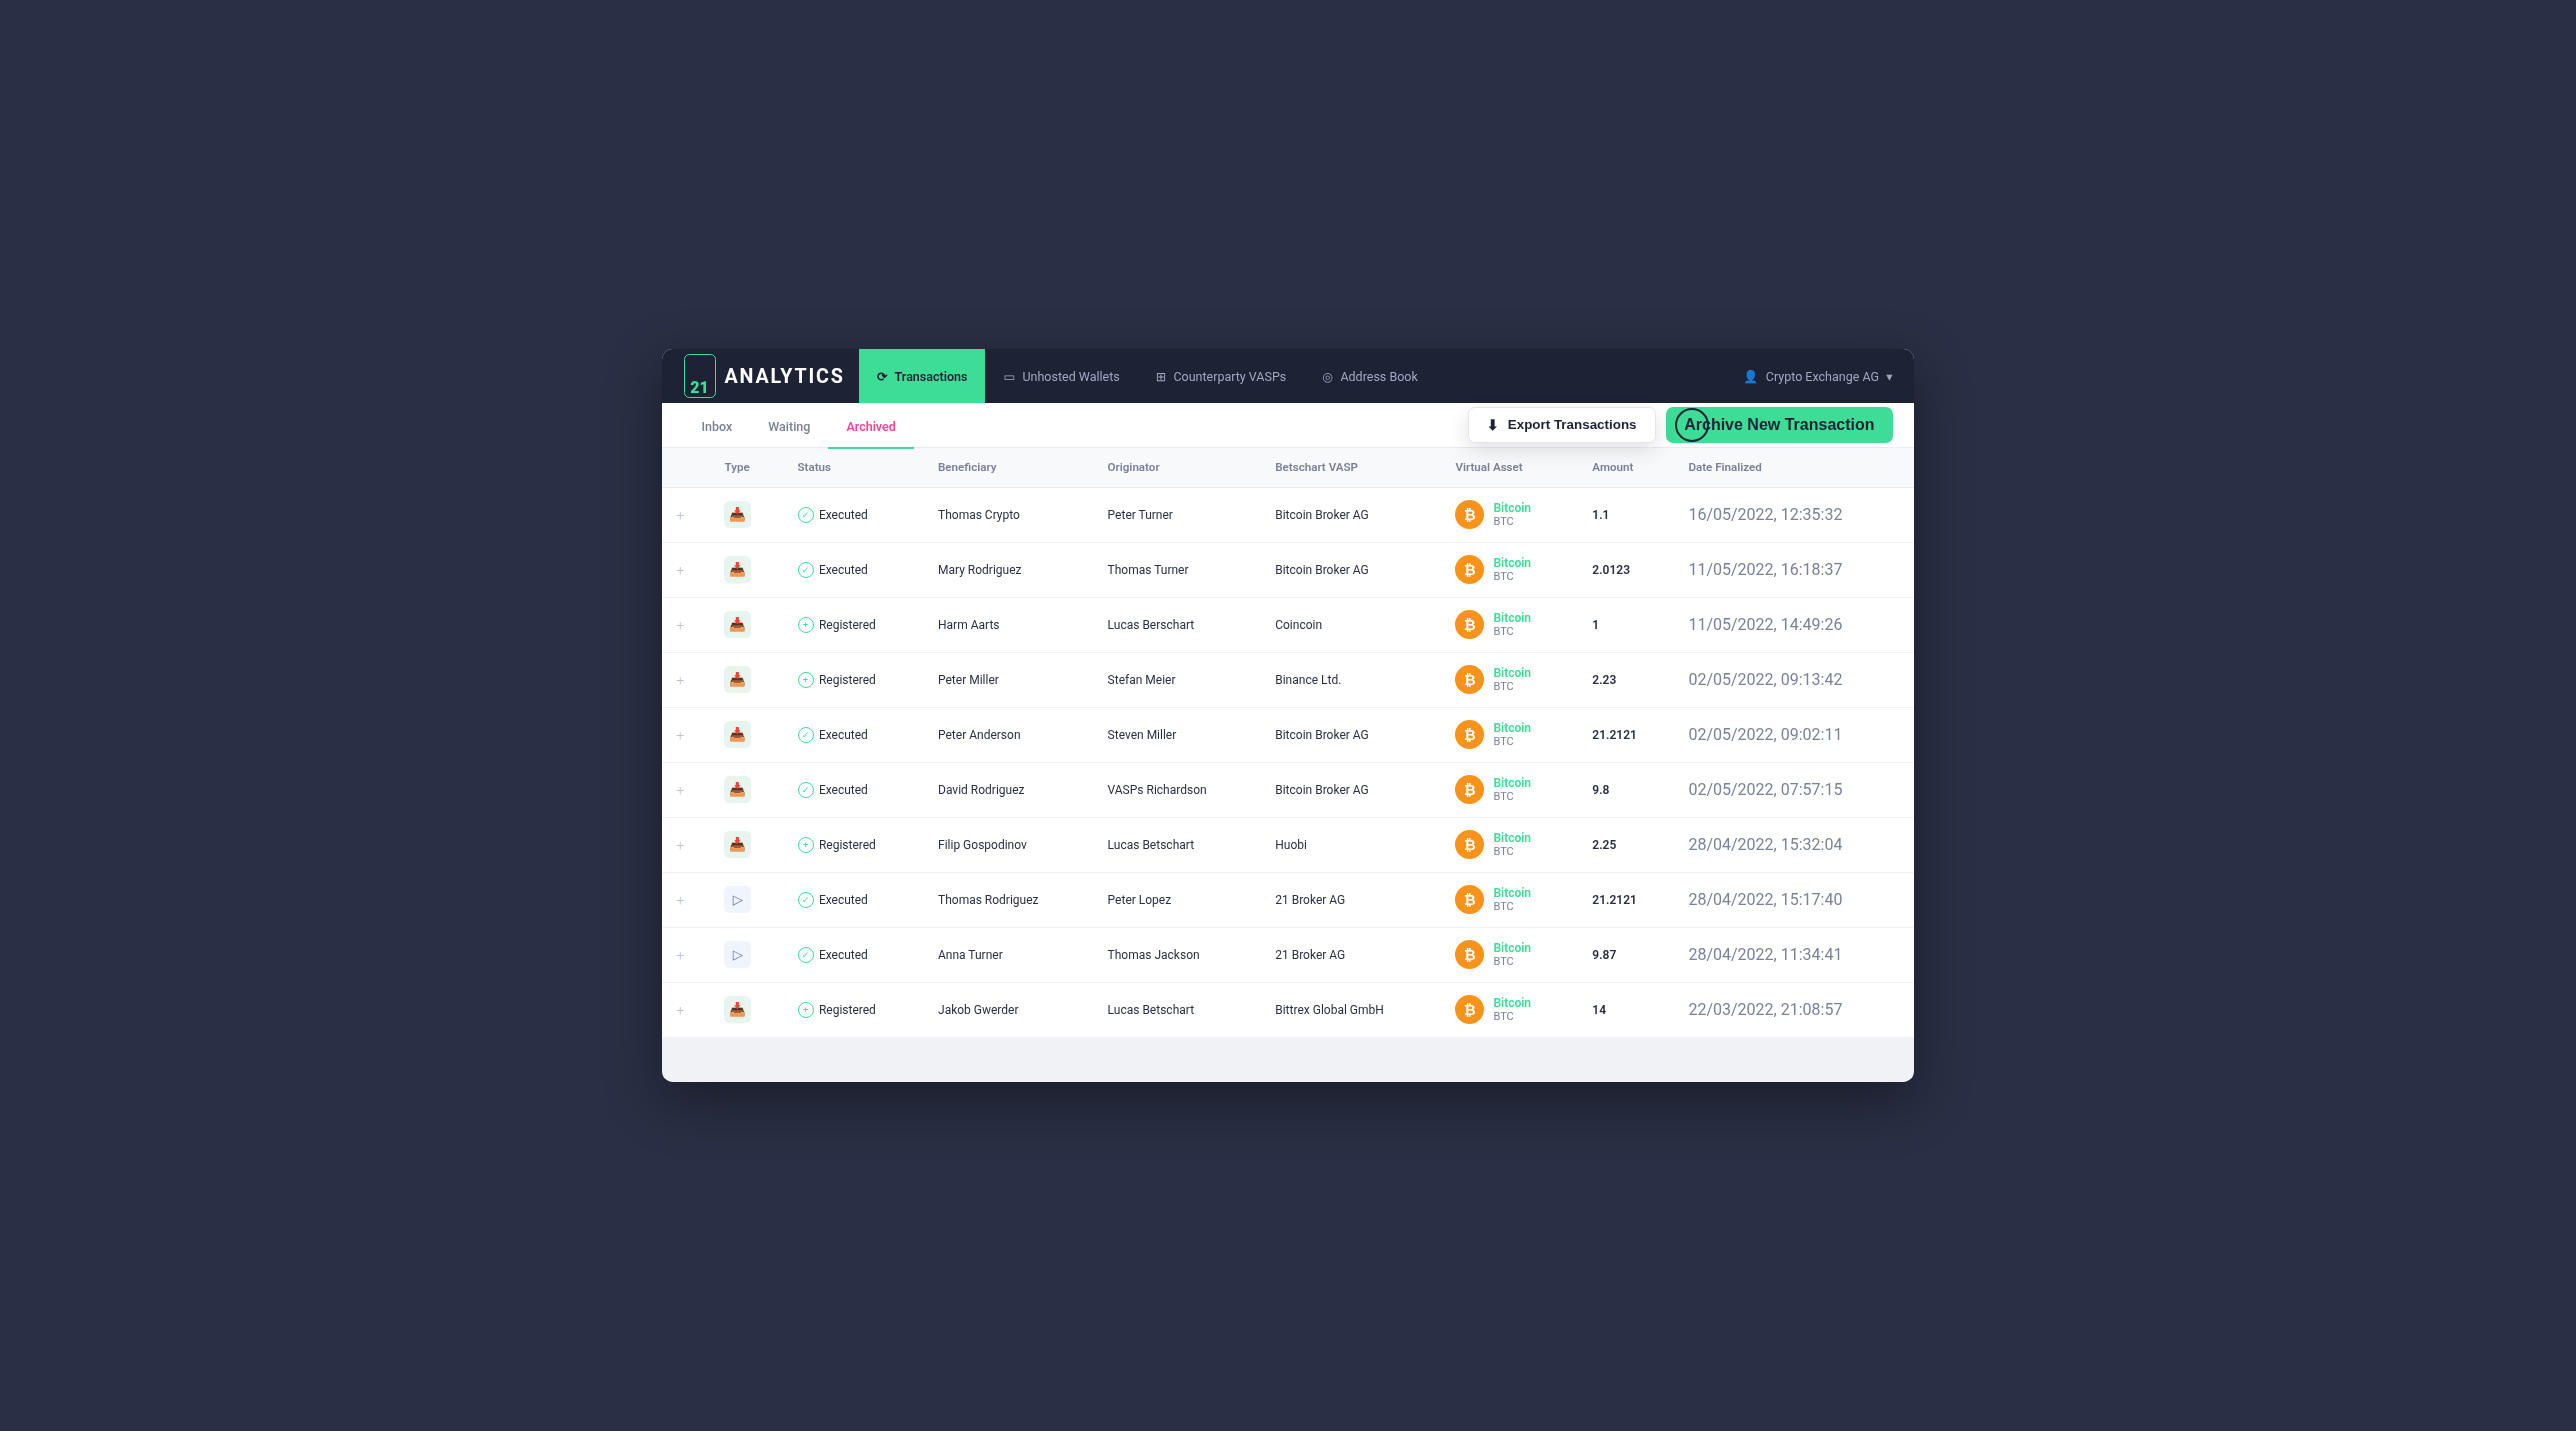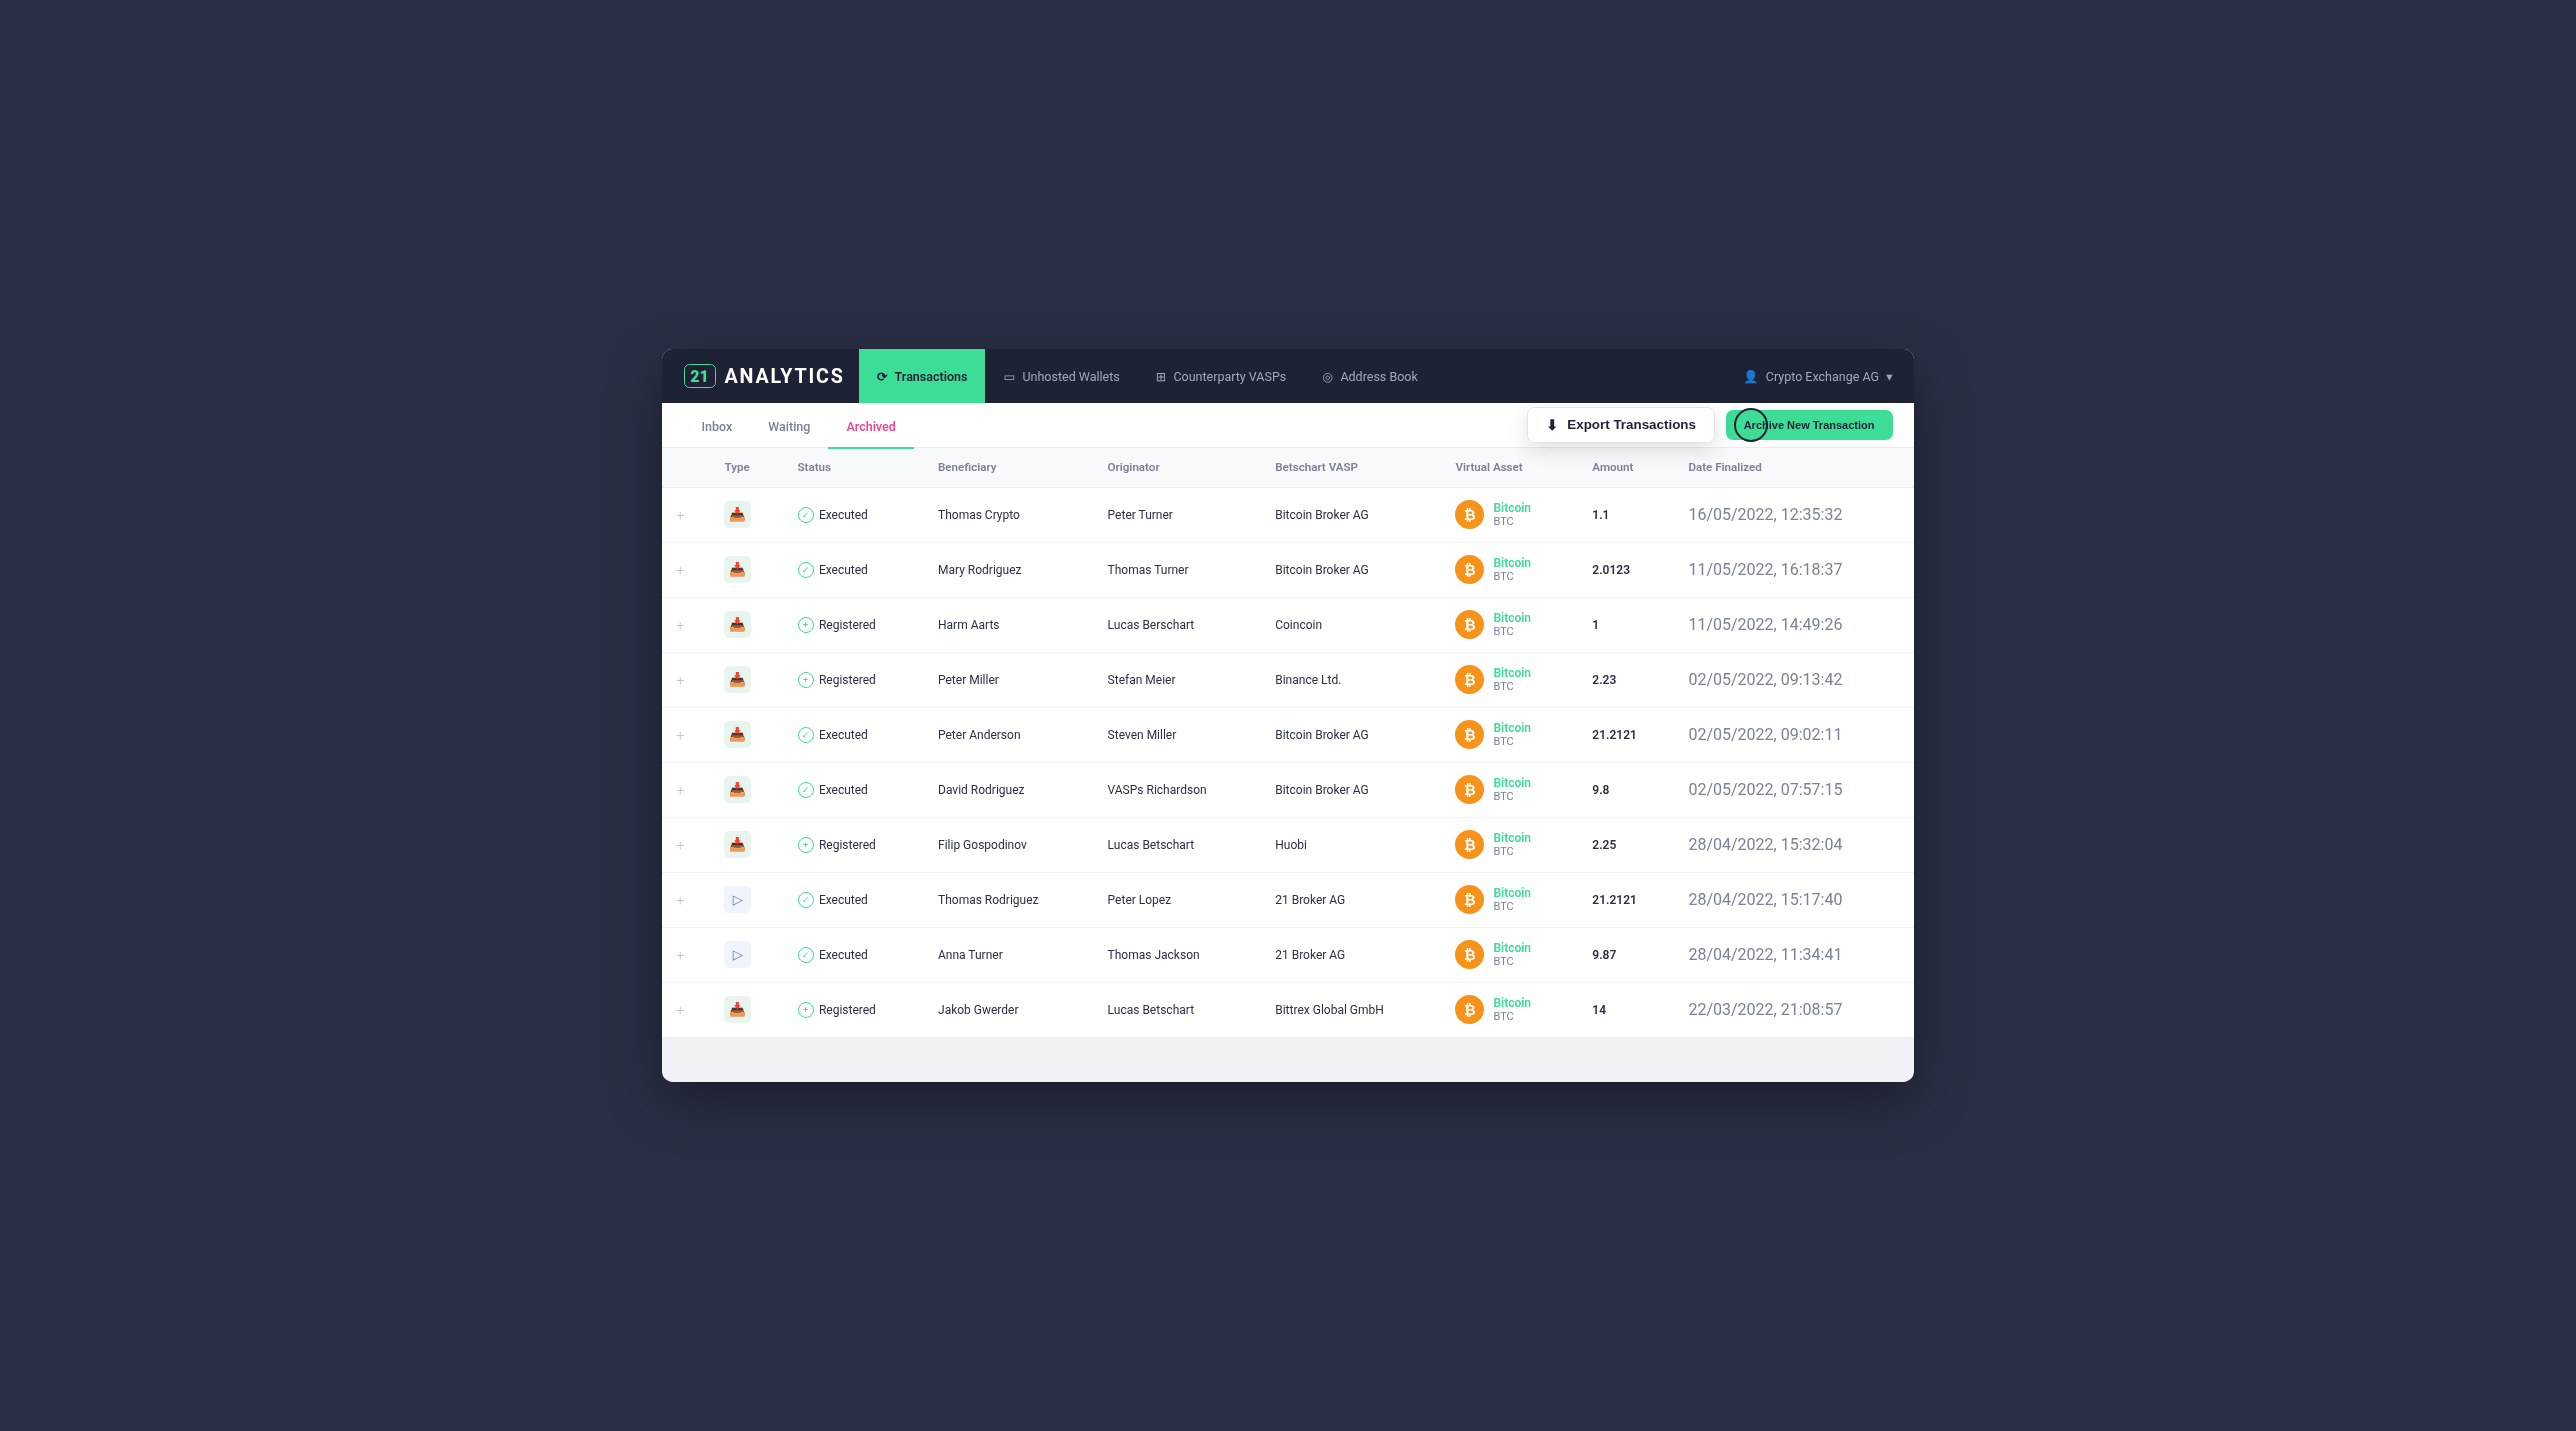--- a/index.html
+++ b/index.html
@@ -37,23 +37,23 @@
       align-items: center;
       gap: 9px;
       margin-right: 14.3px;
     }
 
     .logo-box {
       background: #1e2235;
       border: 1.8px solid #3ddc97;
       border-radius: 5.4px;
       width: 32px;
-      height: 24px;
-      display: flex;
-      align-items: center;
+      height: 44px;
+      display: flex;
+      align-items: flex-end;
       justify-content: center;
       color: #3ddc97;
       font-weight: 900;
       font-size: 16px;
     }
 
     .logo-text {
       color: #ffffff;
       font-size: 19.7px;
       font-weight: 700;
@@ -190,21 +190,21 @@
       pointer-events: none;
       z-index: 10;
     }
 
     .archive-btn {
       background: #3ddc97;
       color: #1e2235;
       border: none;
       border-radius: 7.2px;
       padding: 9px 18px;
-      font-size: 11px;
+      font-size: 16px;
       font-weight: 700;
       cursor: pointer;
       white-space: nowrap;
     }
 
     
     .table-wrapper {
       overflow-x: auto;
       background: #fff;
     }

